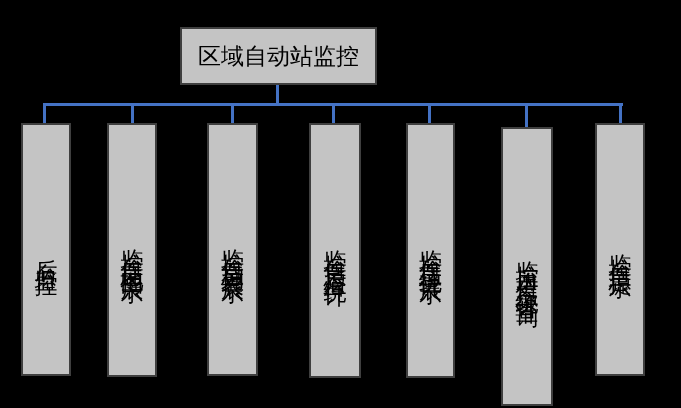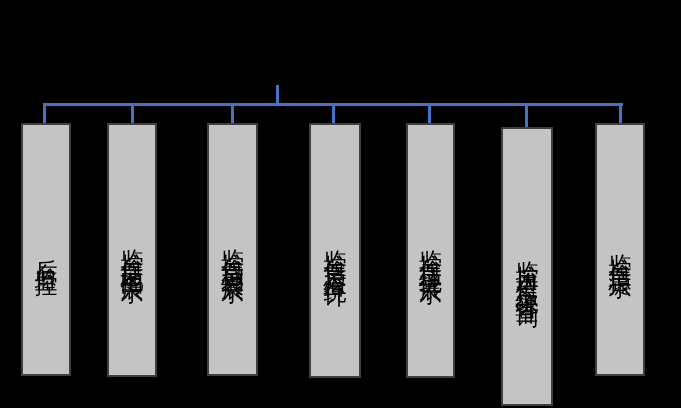--- a/index.html
+++ b/index.html
@@ -62,20 +62,23 @@
   .d4{left:332px;}
   .d5{left:428px;}
   .d6{left:525px;height:21px;}
   .d7{left:619px;}
 </style>
 </head>
 <body>
 
 <div class="stage">
 
+  <div class="node root">
+    <span>区域自动站监控</span>
+  </div>
 
   <div class="conn stem"></div>
   <div class="conn hline"></div>
   <div class="conn drop d1"></div>
   <div class="conn drop d2"></div>
   <div class="conn drop d3"></div>
   <div class="conn drop d4"></div>
   <div class="conn drop d5"></div>
   <div class="conn drop d6"></div>
   <div class="conn drop d7"></div>

